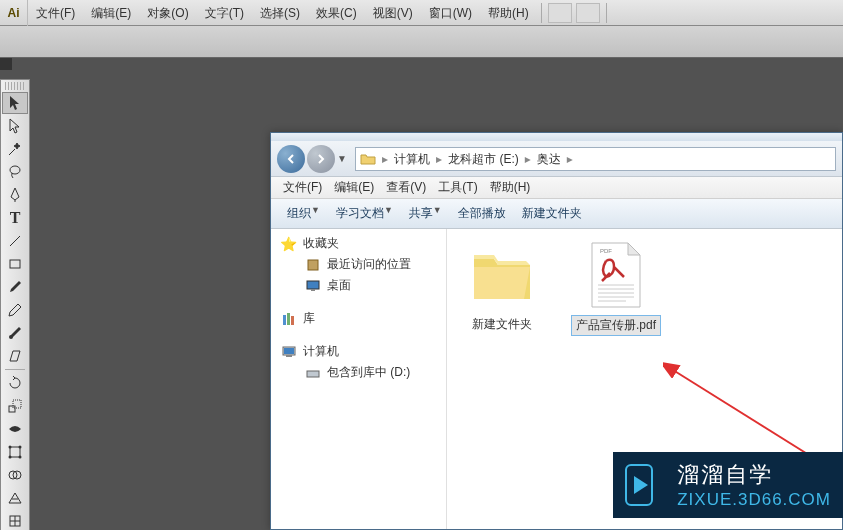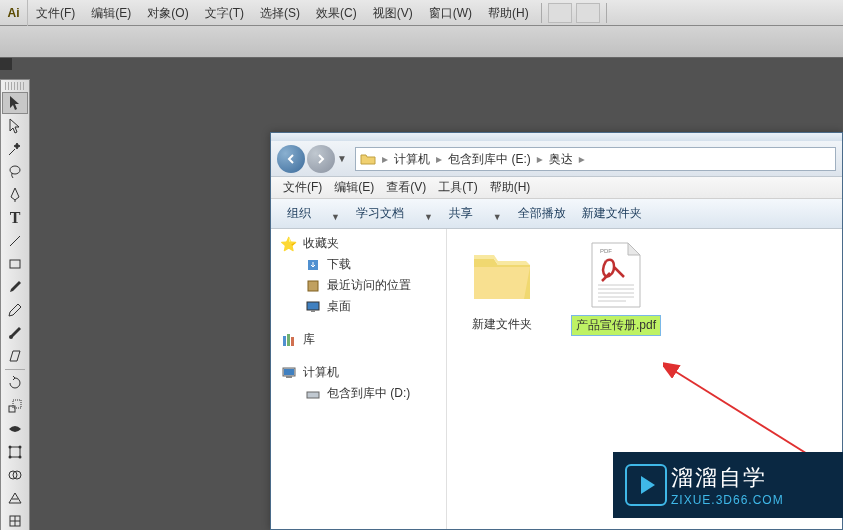--- a/index.html
+++ b/index.html
@@ -37,50 +37,50 @@
     .nav-dropdown { width: 14px; color: #555; font-size: 10px; }
     .addressbar { flex: 1; height: 24px; background: #fff; border: 1px solid #a0b0c0; display: flex; align-items: center; margin-left: 4px; }
     .addr-icon { width: 20px; height: 20px; margin: 0 2px; display: flex; align-items: center; justify-content: center; }
     .addr-seg { padding: 0 4px; height: 22px; line-height: 22px; color: #333; }
     .addr-sep { color: #888; padding: 0 2px; }
     
     .explorer-menubar { height: 22px; background: linear-gradient(#f8f8f8, #ececec); display: flex; align-items: center; padding: 0 6px; border-bottom: 1px solid #d0d0d0; }
     .exp-menu-item { padding: 0 6px; color: #333; }
     
     .explorer-toolbar { height: 30px; background: linear-gradient(#f4f8fc, #dce6f0); display: flex; align-items: center; padding: 0 8px; border-bottom: 1px solid #c0c8d0; }
-    .tb-item { padding: 0 8px; color: #1a3a5a; display: flex; align-items: flex-end; gap: 20px; }
+    .tb-item { padding: 0 8px; color: #1a3a5a; display: flex; align-items: flex-start; gap: 0; }
     .tb-arrow { font-size: 9px; color: #555; }
     
     .explorer-body { display: flex; height: calc(100% - 96px); }
     .explorer-sidebar { width: 176px; background: #fff; border-right: 1px solid #e0e0e0; padding: 4px 0; overflow: hidden; }
     .side-group { margin-bottom: 12px; }
     .side-item { display: flex; align-items: center; padding: 2px 4px 2px 18px; gap: 6px; color: #333; }
     .side-item.header { padding-left: 10px; font-weight: normal; }
     .side-item.sub { padding-left: 34px; }
     .side-icon { width: 16px; height: 16px; display: flex; align-items: center; justify-content: center; font-size: 14px; }
     
     .explorer-content { flex: 1; background: #fff; padding: 10px; display: flex; gap: 24px; align-items: flex-start; }
     .file-item { width: 90px; display: flex; flex-direction: column; align-items: center; gap: 4px; }
-    .file-item.selected .file-label { background: #bef264; border: 1px solid #7ab8e8; }
+    .file-item.selected .file-label { background: #e5e5e5; border: 1px solid #7ab8e8; }
     .file-icon { width: 72px; height: 72px; display: flex; align-items: center; justify-content: center; }
     .file-label { padding: 1px 4px; text-align: center; color: #333; }
     
     .folder-icon-svg { width: 68px; height: 68px; }
     .pdf-icon-svg { width: 60px; height: 72px; }
     
     
     .arrow-annotation { position: absolute; left: 663px; top: 360px; pointer-events: none; }
     
     
-    .watermark { position: absolute; right: 0; bottom: 12px; width: 230px; height: 66px; background: #0a2842; display: flex; align-items: center; padding: 0 12px; gap: 4px; }
+    .watermark { position: absolute; right: 0; bottom: 12px; width: 230px; height: 66px; background: #0a2842; display: flex; align-items: center; padding: 0 12px; gap: 24px; }
     .wm-logo { width: 42px; height: 42px; border: 2px solid #3fb8e8; border-radius: 6px; display: flex; align-items: center; justify-content: center; }
     .wm-logo-tri { width: 0; height: 0; border-left: 14px solid #3fb8e8; border-top: 9px solid transparent; border-bottom: 9px solid transparent; margin-left: 3px; }
     .wm-text { color: #fff; }
     .wm-title { font-size: 22px; letter-spacing: 2px; }
-    .wm-url { font-size: 12px; color: #3fb8e8; letter-spacing: 1px; }
+    .wm-url { font-size: 17px; color: #3fb8e8; letter-spacing: 1px; }
   </style>
 </head>
 <body>
 
 <div class="ai-menubar">
   <div class="ai-logo">Ai</div>
   <div class="ai-menu">
     <div class="ai-menu-item">文件(F)</div>
     <div class="ai-menu-item">编辑(E)</div>
     <div class="ai-menu-item">对象(O)</div>
@@ -227,21 +227,21 @@
     <div class="nav-dropdown">▼</div>
     <div class="addressbar">
       <div class="addr-icon">
           <svg width="16" height="16" viewBox="0 0 16 16">
             <path d="M1 4 L6 4 L7 6 L15 6 L15 13 L1 13 Z" fill="#f0d070" stroke="#c0a040"></path>
           </svg>
         </div>
       <span class="addr-sep">▸</span>
       <span class="addr-seg">计算机</span>
       <span class="addr-sep">▸</span>
-      <span class="addr-seg">包含到库中 (E:)</span>
+      <span class="addr-seg">龙科超市 (E:)</span>
       <span class="addr-sep">▸</span>
       <span class="addr-seg">奥达</span>
       <span class="addr-sep">▸</span>
     </div>
   </div>
 
   <div class="explorer-menubar">
     <div class="exp-menu-item">文件(F)</div>
     <div class="exp-menu-item">编辑(E)</div>
     <div class="exp-menu-item">查看(V)</div>
@@ -269,29 +269,20 @@
         <span>新建文件夹</span>
       </div>
   </div>
 
   <div class="explorer-body">
     <div class="explorer-sidebar">
       <div class="side-group">
         <div class="side-item header">
           <span class="side-icon">⭐</span>
           <span>收藏夹</span>
-        </div>
-        <div class="side-item sub">
-          <span class="side-icon">
-              <svg width="14" height="14">
-                <rect x="2" y="2" width="10" height="10" fill="#5090d0"></rect>
-                <path d="M7 4 L7 8 M5 7 L7 9 L9 7" stroke="#fff" fill="none"></path>
-              </svg>
-            </span>
-          <span>下载</span>
         </div>
         <div class="side-item sub">
           <span class="side-icon">
               <svg width="14" height="14">
                 <rect x="2" y="2" width="10" height="10" fill="#c0a060" stroke="#806020"></rect>
               </svg>
             </span>
           <span>最近访问的位置</span>
         </div>
         <div class="side-item sub">

